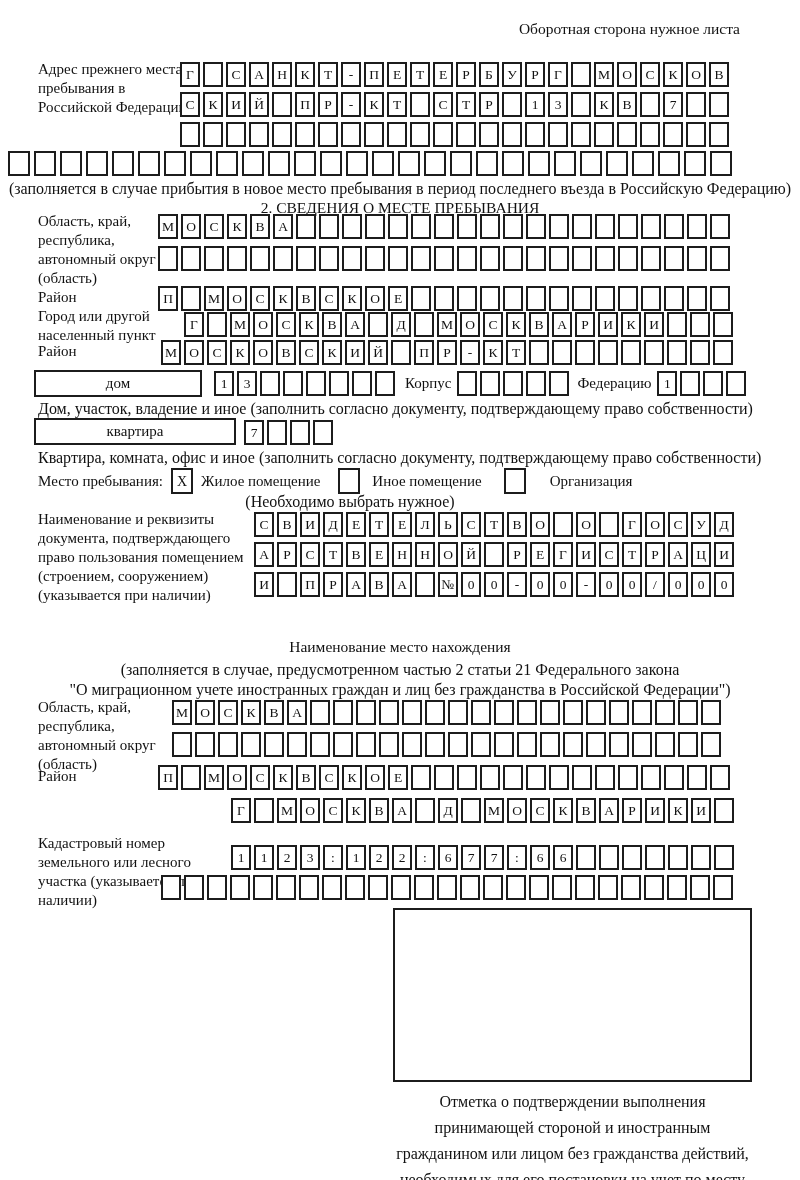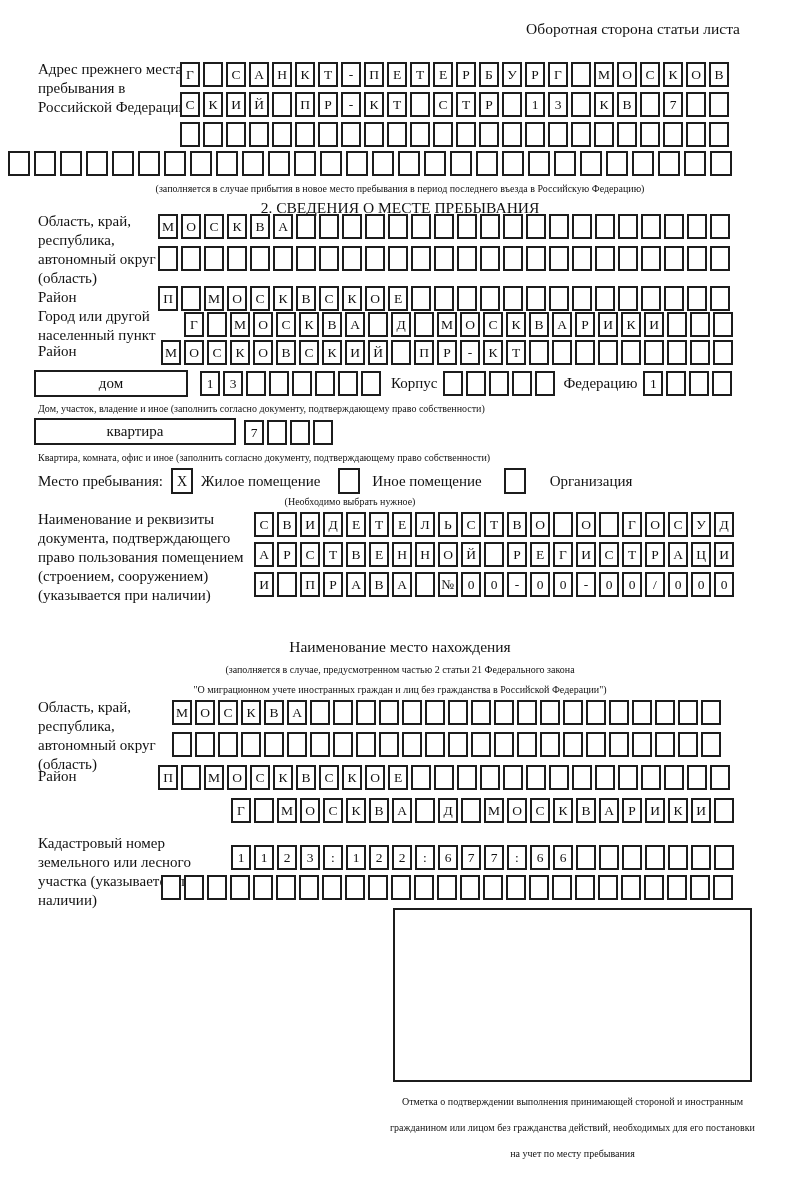--- a/index.html
+++ b/index.html
@@ -3,21 +3,21 @@
 <meta charset="utf-8">
 <style>
   html,body{margin:0;padding:0;background:#fff;}
   .page{
     position:relative;width:800px;height:1180px;background:#ffffff;
     font-family:"Liberation Serif","DejaVu Serif",serif;color:#111;
     overflow:hidden;
   }
   .abs{position:absolute;}
   .label{font-size:15px;line-height:19px;}
-  .note{font-size:10px;line-height:18px;}
+  .note{font-size:16px;line-height:18px;}
   .center{text-align:center;}
   .bold{font-weight:400;}
   .title{font-size:15.5px;}
   
   .cells{display:flex;gap:3px;}
   .cell{
     flex:0 0 20px;width:20px;height:25px;box-sizing:border-box;
     border:2px solid #1c1c1c;background:#fff;
     display:flex;align-items:center;justify-content:center;
     font-size:13.5px;font-family:inherit;
@@ -32,21 +32,21 @@
   }
   .inline-row{display:flex;align-items:center;}
   .checkbox{flex:0 0 22px;width:22px;height:26px;font-size:14px;}
   .stamp-box{border:2px solid #1c1c1c;box-sizing:border-box;background:#fff;}
 </style>
 </head>
 <body>
 
 <div class="page">
 
-  <div class="abs title" style="left:0;top:20px;width:740px;text-align:right;">Оборотная сторона статьи листа</div>
+  <div class="abs title" style="left:0;top:20px;width:740px;text-align:right;">Оборотная сторона нужное листа</div>
 
   <div class="abs label" style="left:38px;top:60px;width:150px;">Адрес прежнего места пребывания в Российской Федерации</div>
   <div class="abs rows" style="left:180px;top:62px;">
     <div class="cells">
         <span class="cell">Г</span>
         <span class="cell"></span>
         <span class="cell">С</span>
         <span class="cell">А</span>
         <span class="cell">Н</span>
         <span class="cell">К</span>
@@ -294,21 +294,21 @@
       <span class="cell"></span>
       <span class="cell"></span>
       <span class="cell"></span>
       <span class="cell"></span>
       <span class="cell"></span>
       <span class="cell"></span>
       <span class="cell"></span>
     </div>
 
   <div class="abs inline-row" style="left:34px;top:370px;">
-    <div class="fieldbox" style="width:154px;">дом</div>
+    <div class="fieldbox" style="width:168px;">дом</div>
     <div class="cells" style="margin-left:12px;">
         <span class="cell">1</span>
         <span class="cell">3</span>
         <span class="cell"></span>
         <span class="cell"></span>
         <span class="cell"></span>
         <span class="cell"></span>
         <span class="cell"></span>
         <span class="cell"></span>
       </div>

